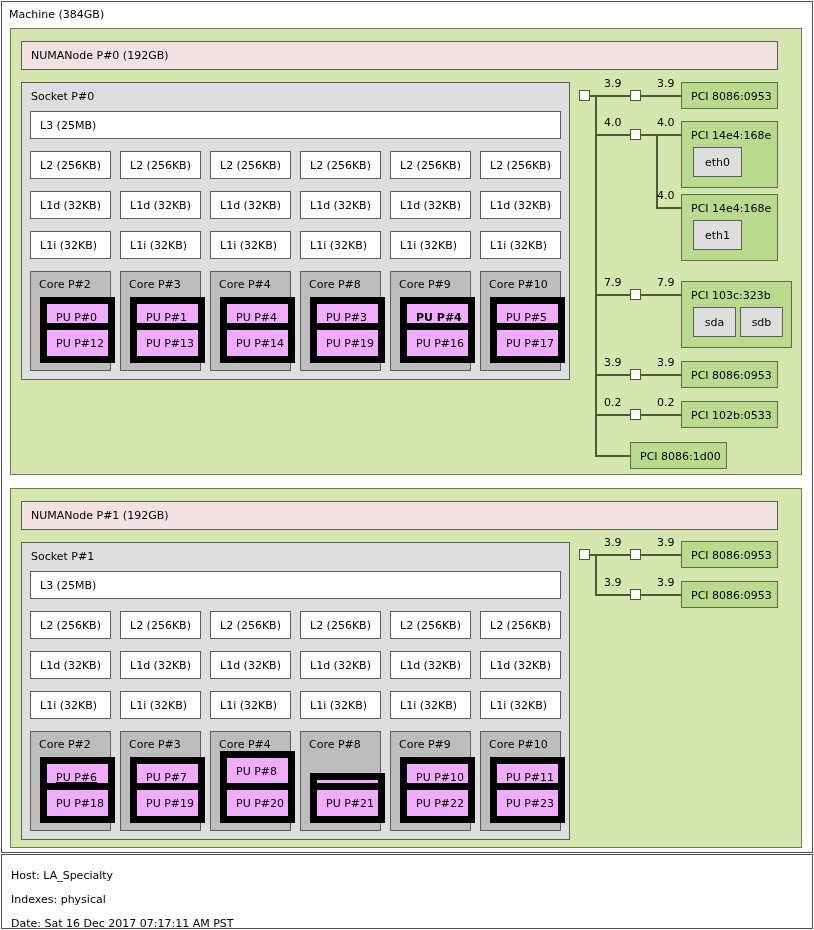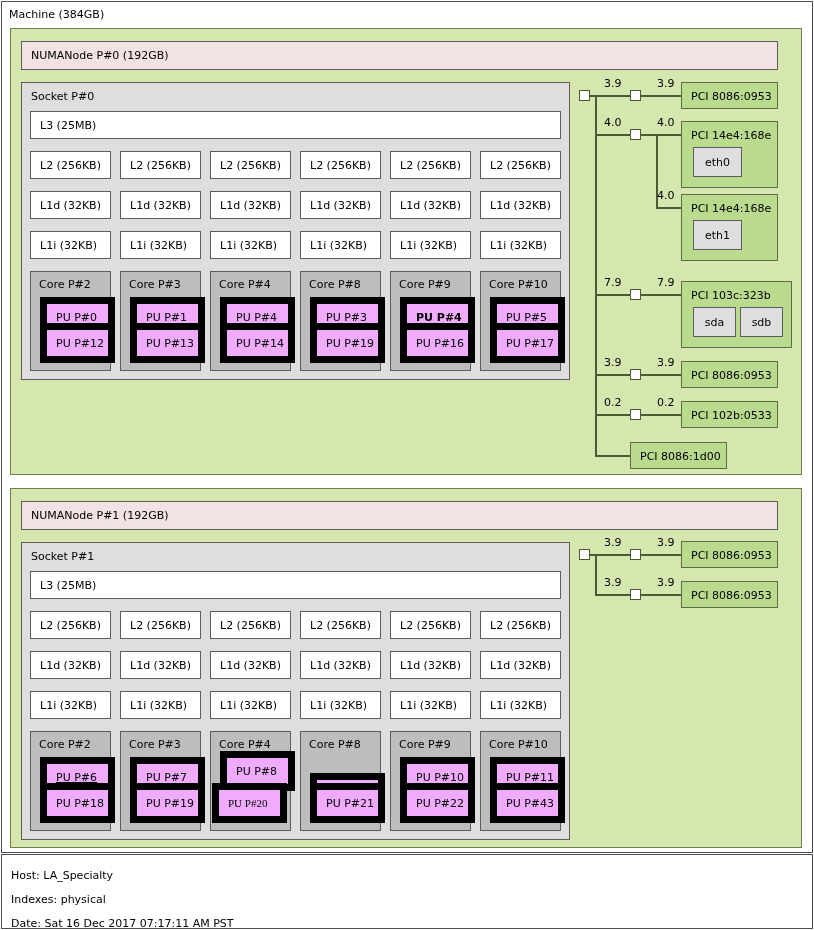--- a/index.html
+++ b/index.html
@@ -454,21 +454,21 @@
     </div>
   <div class="pu-box" style="left:9px; top:51px; width:61px; height:26px;">
       <span>PU P#19</span>
     </div>
 </div>
 <div class="abs core-box" style="left:210px; top:731px; width:81px; height:100px;">
   <div class="core-label">Core P#4</div>
   <div class="pu-box" style="left:9px; top:19px; width:61px; height:26px;align-items:center;">
       <span>PU P#8</span>
     </div>
-  <div class="pu-box" style="left:1px; top:51px; width:61px; height:26px;font-family:Liberation Serif, serif;">
+  <div class="pu-box" style="left:9px; top:51px; width:61px; height:26px;">
       <span>PU P#20</span>
     </div>
 </div>
 <div class="abs core-box" style="left:300px; top:731px; width:81px; height:100px;">
   <div class="core-label">Core P#8</div>
   <div class="pu-box" style="left:9px; top:41px; width:61px; height:26px;">
       <span>PU P#9</span>
     </div>
   <div class="pu-box" style="left:9px; top:51px; width:61px; height:26px;text-align:right;">
       <span>PU P#21</span>
@@ -482,21 +482,21 @@
   <div class="pu-box" style="left:9px; top:51px; width:61px; height:26px;">
       <span>PU P#22</span>
     </div>
 </div>
 <div class="abs core-box" style="left:480px; top:731px; width:81px; height:100px;">
   <div class="core-label">Core P#10</div>
   <div class="pu-box" style="left:9px; top:25px; width:61px; height:26px;">
       <span>PU P#11</span>
     </div>
   <div class="pu-box" style="left:9px; top:51px; width:61px; height:26px;">
-      <span>PU P#43</span>
+      <span>PU P#23</span>
     </div>
 </div>
 
 <div class="bridge-sq" style="left:579px; top:549px;"></div>
 <div class="link-h" style="left:590px; top:554px; width:6px;"></div>
 <div class="link-v" style="left:595px; top:554px; height:41px;"></div>
 
 <div class="link-h" style="left:595px; top:554px; width:36px;"></div>
 <div class="bridge-sq" style="left:630px; top:549px;"></div>
 <div class="link-h" style="left:641px; top:554px; width:40px;"></div>

